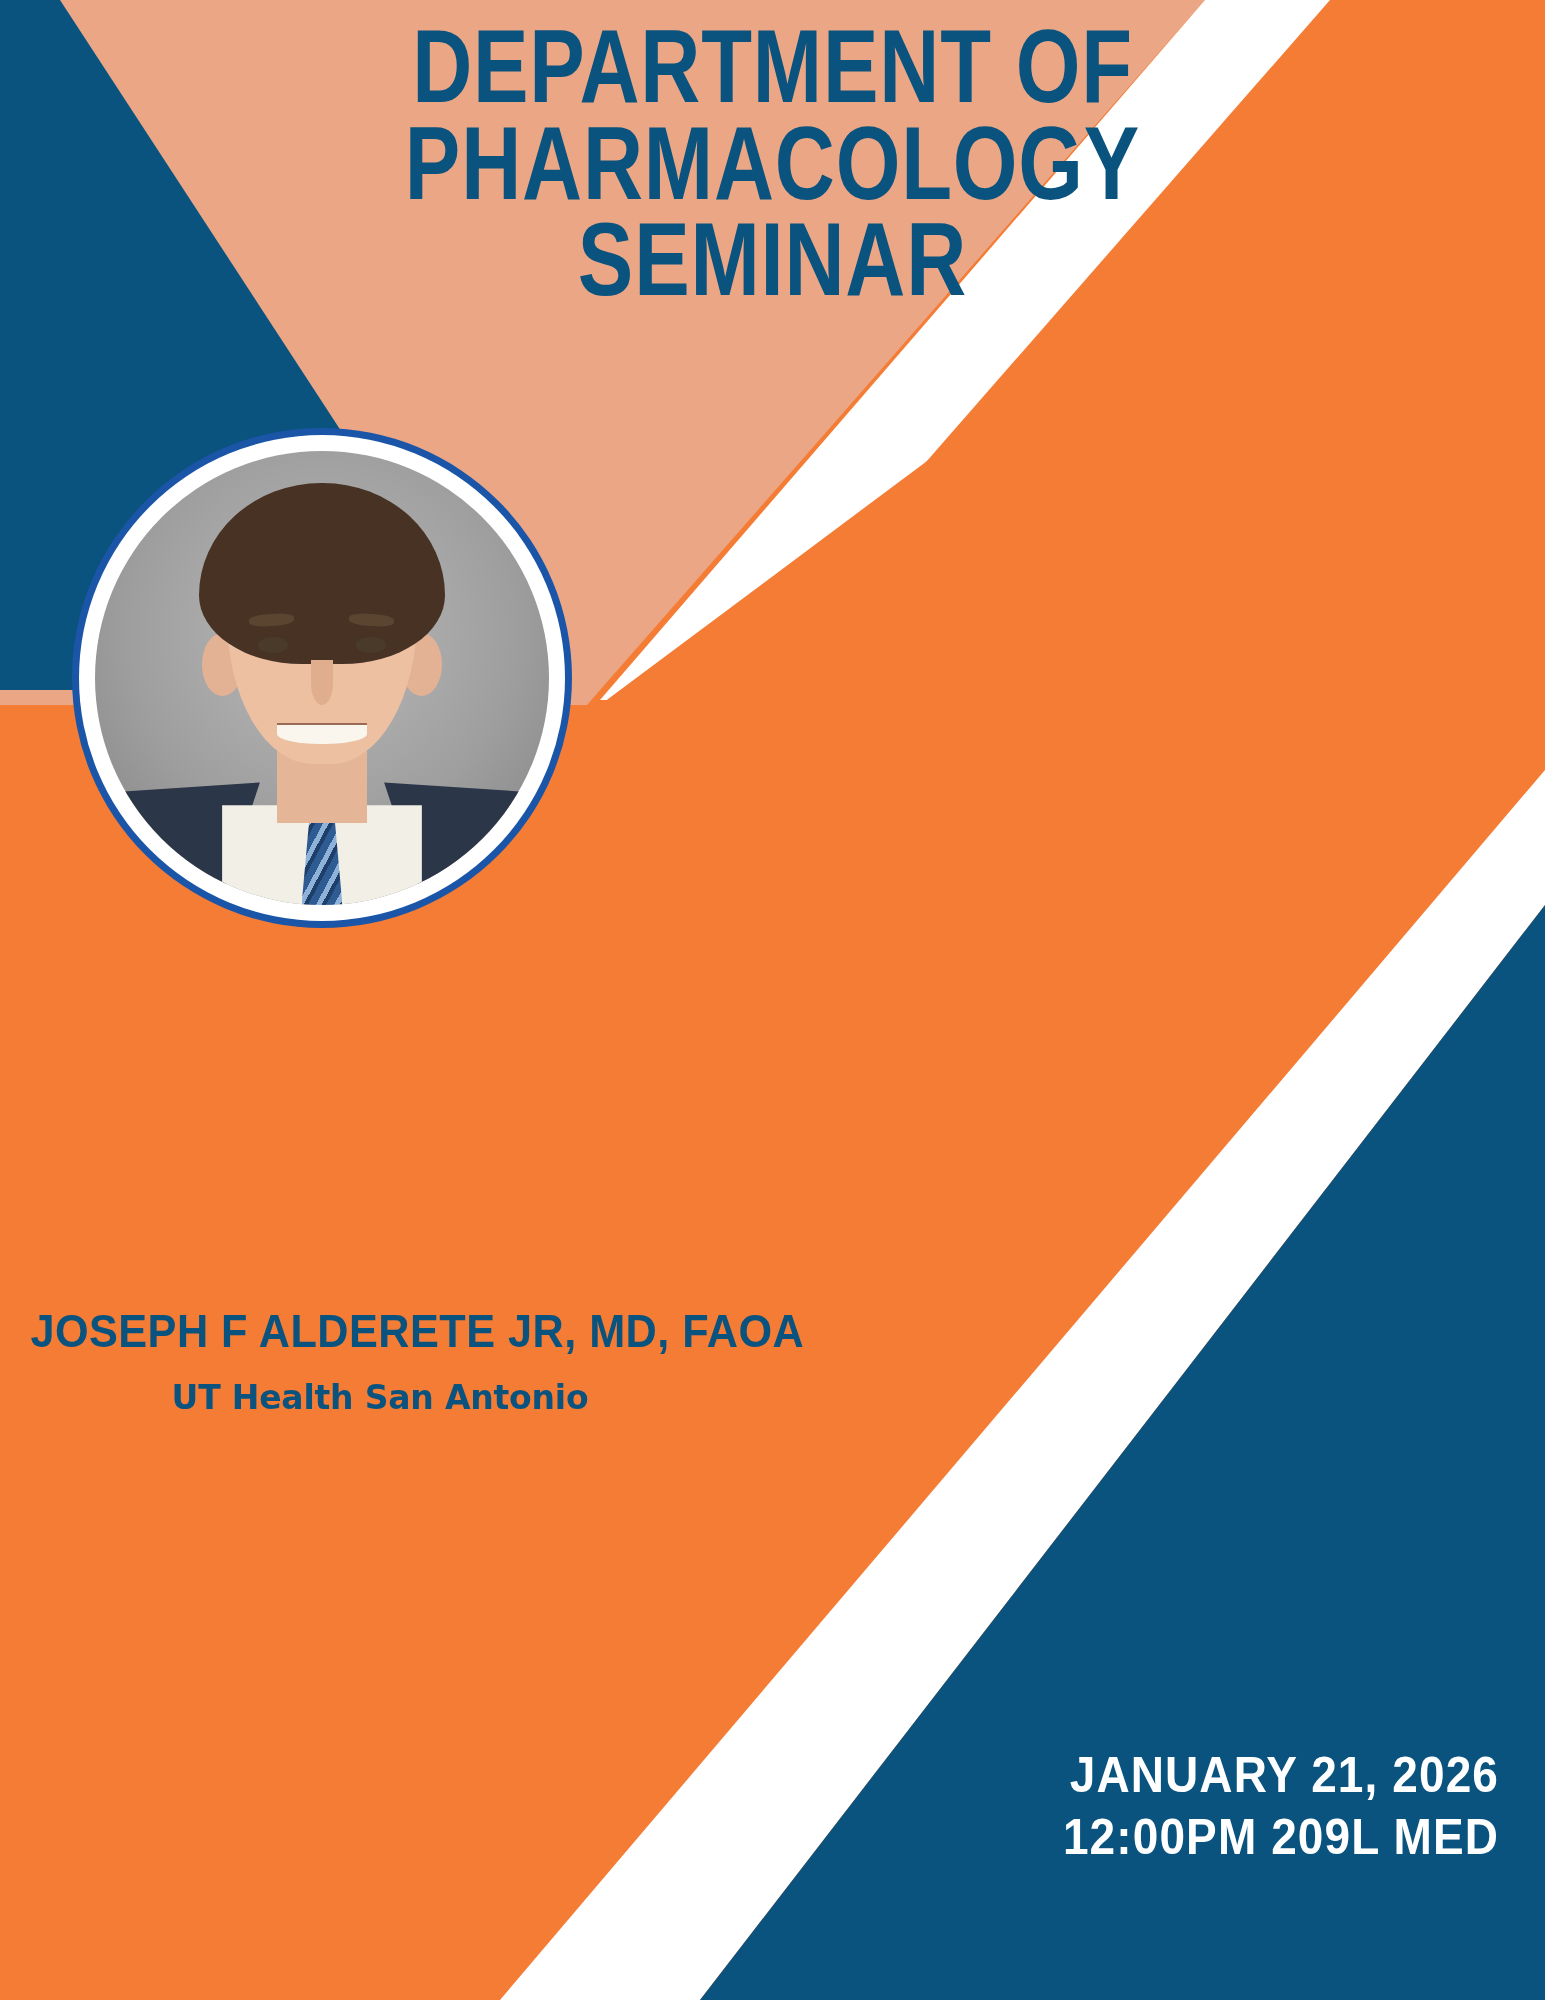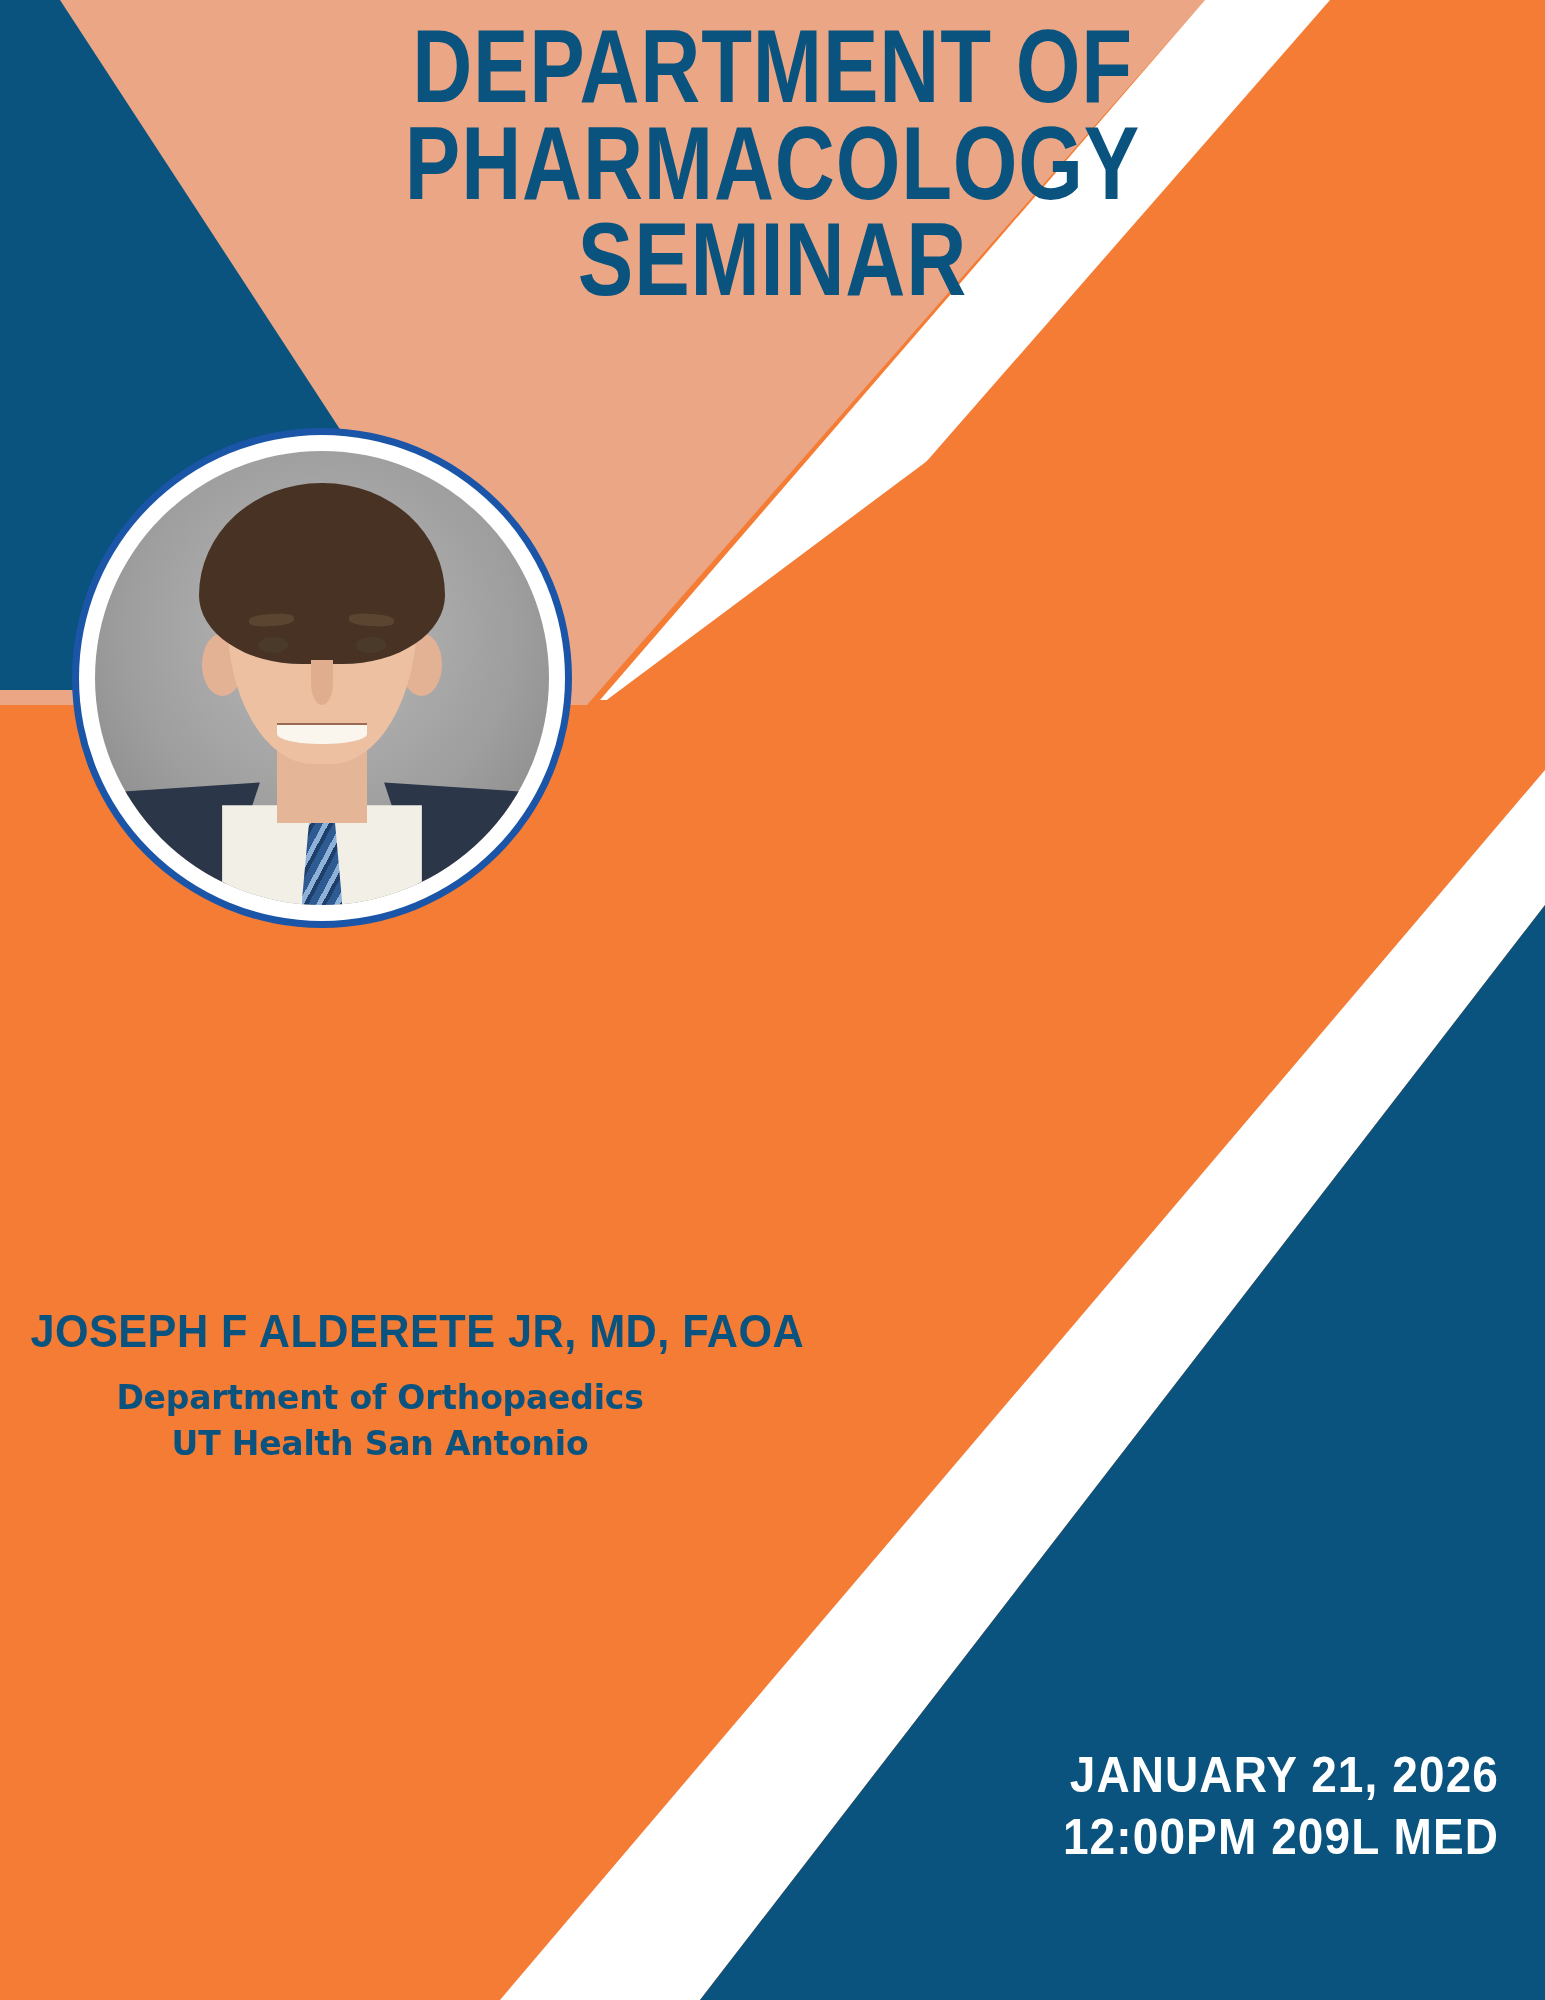--- a/index.html
+++ b/index.html
@@ -264,21 +264,20 @@
         <div class="p-nose"></div>
         <div class="p-mouth"></div>
       </div>
     </div>
   </div>
 
 
   <div class="speaker-name">JOSEPH F ALDERETE JR, MD, FAOA</div>
 
   <div class="speaker-meta">
-    <span>Department of Orthopaedics</span>
     <span>UT Health San Antonio</span>
   </div>
 
   <div class="event-details">
     <span>JANUARY 21, 2026</span>
     <span>12:00PM   209L MED</span>
   </div>
 
 </div>
 

